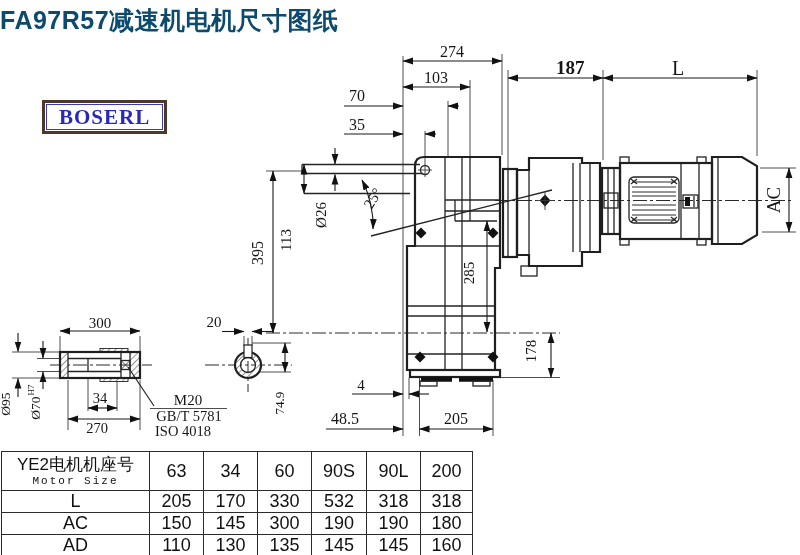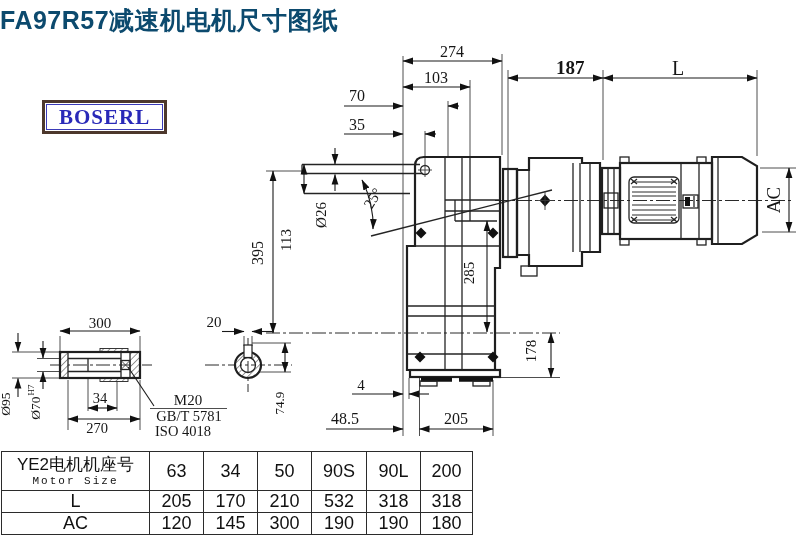--- a/index.html
+++ b/index.html
@@ -284,39 +284,48 @@
         <col style="width:52px">
     </colgroup>
     <tbody>
         <tr class="hrow">
       <td class="hd">
         <span class="cn">YE2电机机座号</span>
         <span class="en">Motor Size</span>
       </td>
       <td>63</td>
       <td>34</td>
-      <td>50</td>
+      <td>60</td>
       <td>90S</td>
       <td>90L</td>
       <td>200</td>
     </tr>
     <tr class="r">
       <td>L</td>
       <td>205</td>
       <td>170</td>
-      <td>210</td>
+      <td>330</td>
       <td>532</td>
       <td>318</td>
       <td>318</td>
     </tr>
     <tr class="r">
       <td>AC</td>
-      <td>120</td>
+      <td>150</td>
       <td>145</td>
       <td>300</td>
       <td>190</td>
       <td>190</td>
       <td>180</td>
     </tr>
+    <tr class="r">
+      <td>AD</td>
+      <td>110</td>
+      <td>130</td>
+      <td>135</td>
+      <td>145</td>
+      <td>145</td>
+      <td>160</td>
+    </tr>
   </tbody>
     </table>
 
 </div>
 
 </body></html>

